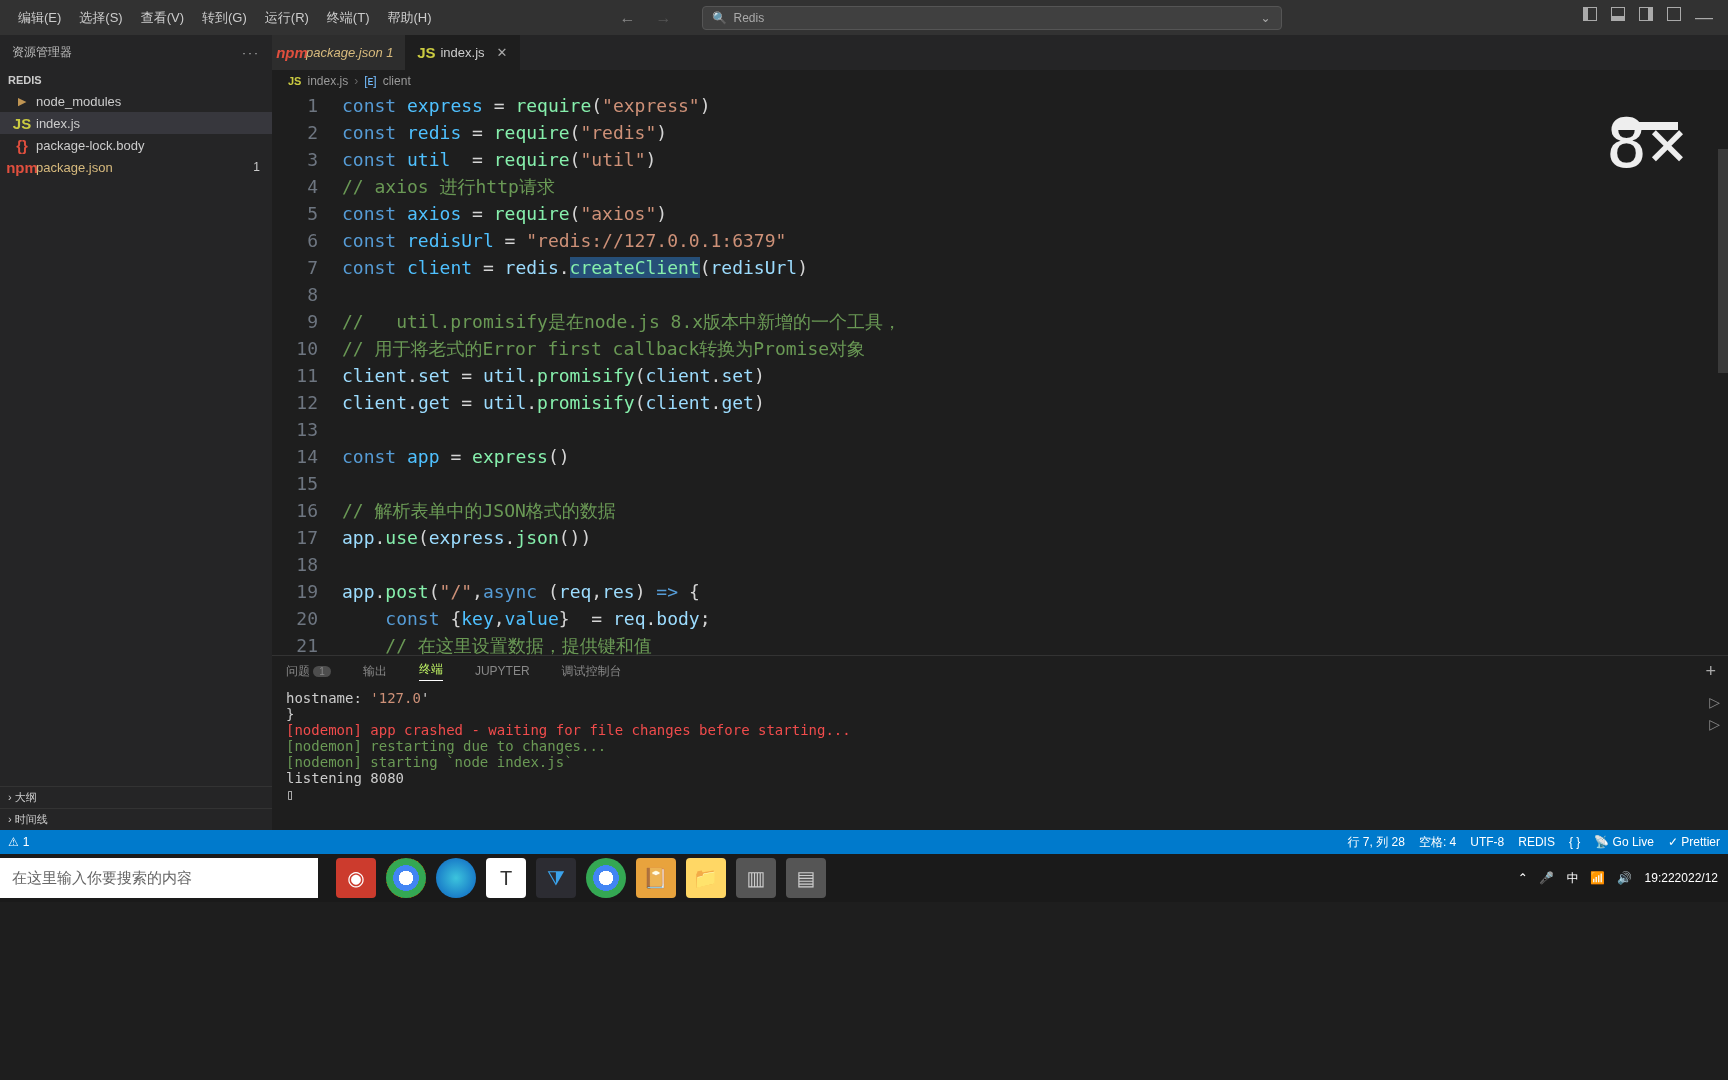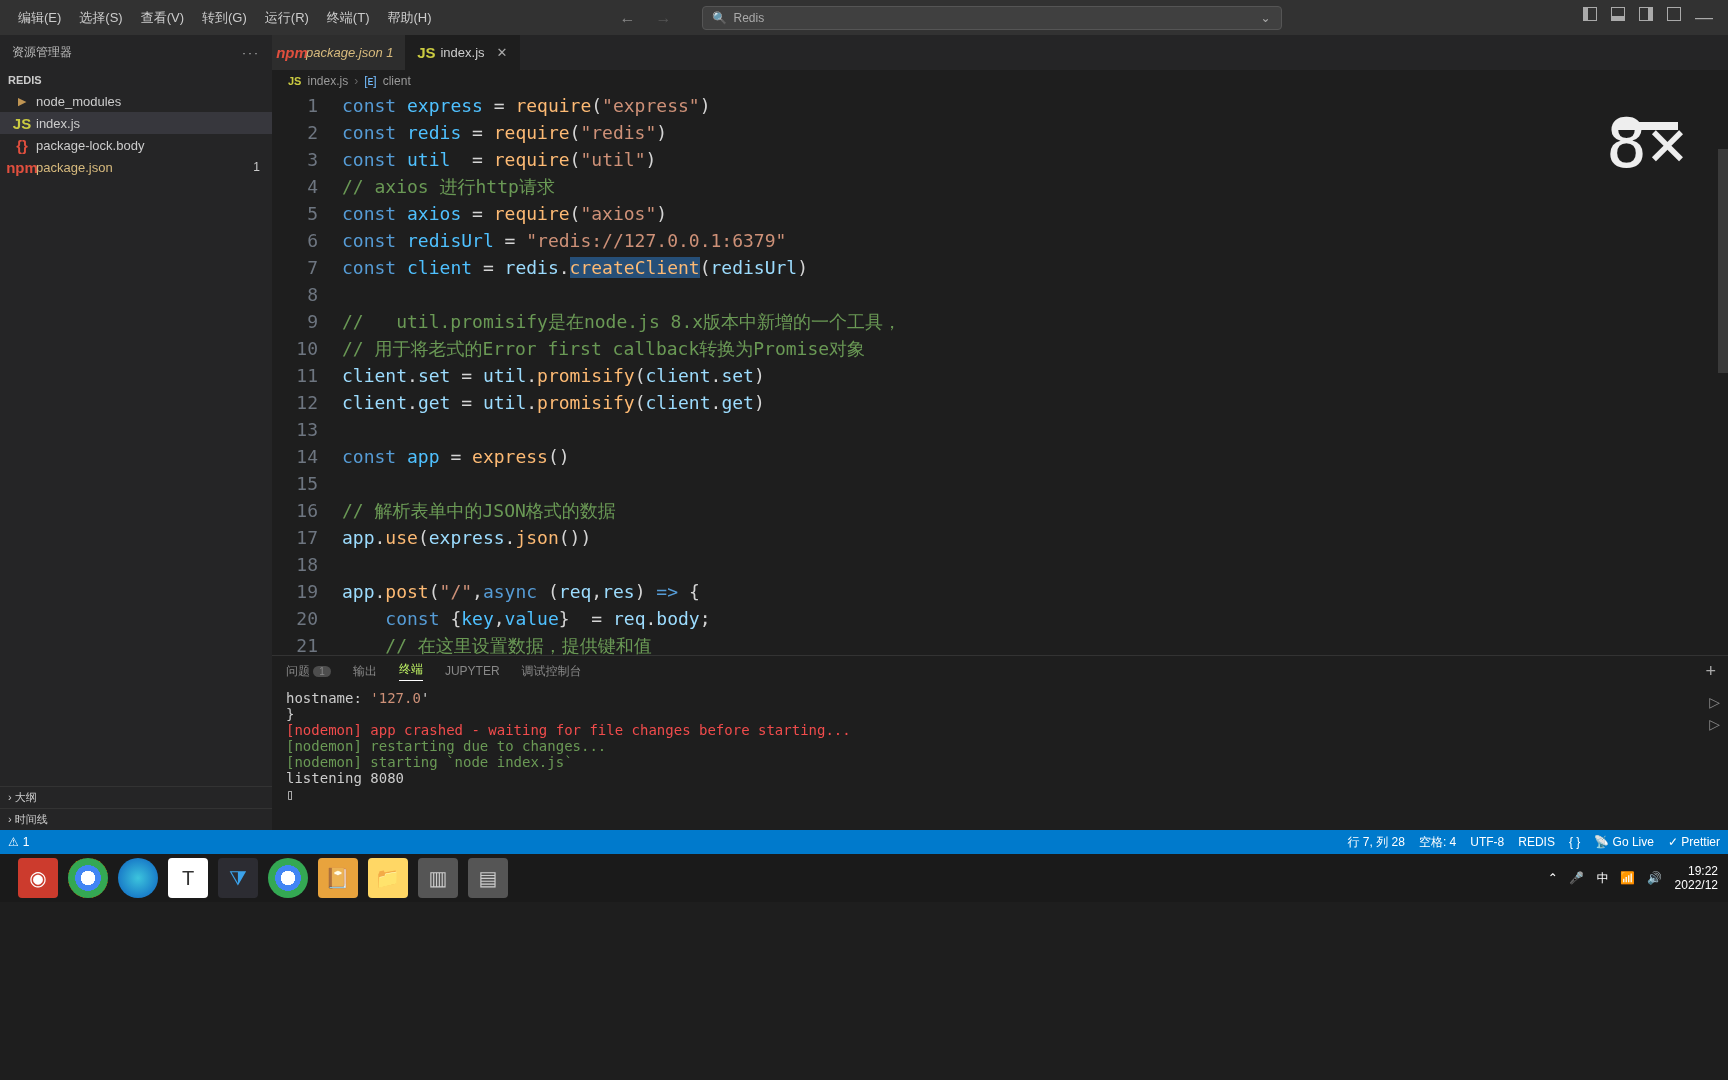--- a/index.html
+++ b/index.html
@@ -44,36 +44,36 @@
 .tab.modified { color: #d7ba7d; font-style: italic; }
 .tab .close { margin-left: 6px; color: #aaa; }
 .breadcrumb { height: 22px; display: flex; align-items: center; padding-left: 16px; font-size: 12px; color: #999; gap: 6px; background: #1e1e1e; }
 .breadcrumb .bc-ico { color: #cbcb41; font-weight: bold; font-size: 11px; }
 .breadcrumb .sep { color: #666; }
 
 .editor { flex: 1; display: flex; background: #1e1e1e; font-family: Consolas, monospace; font-size: 18px; line-height: 27px; overflow: hidden; position: relative; }
 .gutter { width: 70px; text-align: right; color: #6e7681; padding-right: 24px; }
 .code { flex: 1; white-space: pre; color: #d4d4d4; }
 .code .kw { color: #569cd6; }
-.code .fn { color: #fdba74; }
+.code .fn { color: #86efac; }
 .code .str { color: #ce9178; }
 .code .cm { color: #6a9955; }
 .code .va { color: #9cdcfe; }
 .code .ty { color: #4fc1ff; }
 .code .pr { color: #9cdcfe; }
 .code .hl { background: #264f78; }
 
 .speed-overlay { position: absolute; top: 20px; right: 40px; color: #eee; font-size: 68px; font-weight: 300; display: flex; align-items: flex-start; gap: 4px; }
 .speed-overlay .bar { width: 62px; height: 8px; background: #eee; margin-top: 10px; }
 
 .minimap { position: absolute; right: 0; top: 57px; width: 10px; height: 560px; background: linear-gradient(#3a3a3a 0 40%, transparent 40%); }
 
 
 .panel { height: 175px; background: #1e1e1e; border-top: 1px solid #333; display: flex; flex-direction: column; position: relative; }
-.panel-tabs { height: 30px; display: flex; align-items: center; padding-left: 14px; gap: 22px; font-size: 12px; color: #888; }
+.panel-tabs { height: 30px; display: flex; align-items: center; padding-left: 14px; gap: 32px; font-size: 12px; color: #888; }
 .panel-tabs .pt { cursor: pointer; }
 .panel-tabs .pt.active { color: #bef264; border-bottom: 1px solid #fff; padding-bottom: 2px; }
 .panel-tabs .count { background: #4d4d4d; border-radius: 8px; padding: 0 6px; font-size: 10px; }
 .panel-tabs .right { margin-left: auto; margin-right: 12px; color: #aaa; font-size: 18px; }
 .terminal { padding: 4px 14px; font-family: Consolas, monospace; font-size: 14px; line-height: 16px; color: #ccc; }
 .terminal .ok { color: #6a9955; }
 .terminal .err { color: #f14c4c; }
 .terminal .val { color: #ce9178; }
 .panel-side { position: absolute; right: 8px; top: 38px; color: #888; font-size: 14px; display: flex; flex-direction: column; gap: 6px; }
 
@@ -81,21 +81,21 @@
 .statusbar { height: 24px; background: #007acc; display: flex; align-items: center; font-size: 12px; color: #fff; padding: 0 8px; gap: 14px; }
 .statusbar .warn { display: flex; align-items: center; gap: 4px; }
 .statusbar .spacer { flex: 1; }
 
 
 .taskbar { height: 48px; background: #1a1a1a; display: flex; align-items: center; }
 .win-search { width: 318px; height: 40px; background: #fff; color: #666; font-size: 15px; display: flex; align-items: center; padding-left: 12px; margin-left: 0; }
 .task-icons { display: flex; gap: 10px; margin-left: 18px; }
 .task-icon { width: 40px; height: 40px; border-radius: 4px; display: flex; align-items: center; justify-content: center; font-size: 20px; }
 .tray { margin-left: auto; margin-right: 10px; display: flex; align-items: center; gap: 12px; color: #fff; font-size: 12px; }
-.tray .col { display: flex; flex-direction: column; align-items: flex-end; line-height: 14px; }
+.tray .col { display: flex; align-items: flex-end; line-height: 14px; }
 
 .layout-ico { display: inline-block; width: 14px; height: 14px; border: 1px solid #aaa; position: relative; }
 </style>
 </head>
 <body>
 
 <div class="titlebar">
   <div class="menubar" id="menubar">
       <span>编辑(E)</span>
       <span>选择(S)</span>
@@ -243,20 +243,21 @@
   <span>行 7, 列 28</span>
   <span>空格: 4</span>
   <span>UTF-8</span>
   <span>REDIS</span>
   <span>{ }</span>
   <span><span>📡</span> <span>Go Live</span></span>
   <span>✓ <span>Prettier</span></span>
 </div>
 
 <div class="taskbar">
+  <div class="win-search">在这里输入你要搜索的内容</div>
   <div class="task-icons">
     <div class="task-icon" style="background:#cc3b2d;color:#fff">◉</div>
     <div class="task-icon" style="background:radial-gradient(#fff 25%,#4285f4 26% 45%,#34a853 46% 70%,#fbbc05 71% 85%,#ea4335 86%);border-radius:50%"></div>
     <div class="task-icon" style="background:radial-gradient(#3cc4dd,#0b5fc0);border-radius:50%"></div>
     <div class="task-icon" style="background:#fff;color:#333">T</div>
     <div class="task-icon" style="background:#2c2c32;color:#3ba2ea">⧩</div>
     <div class="task-icon" style="background:radial-gradient(#fff 25%,#4285f4 26% 45%,#34a853 46%);border-radius:50%"></div>
     <div class="task-icon" style="background:#e8a33d">📔</div>
     <div class="task-icon" style="background:#ffd765">📁</div>
     <div class="task-icon" style="background:#555">▥</div>

